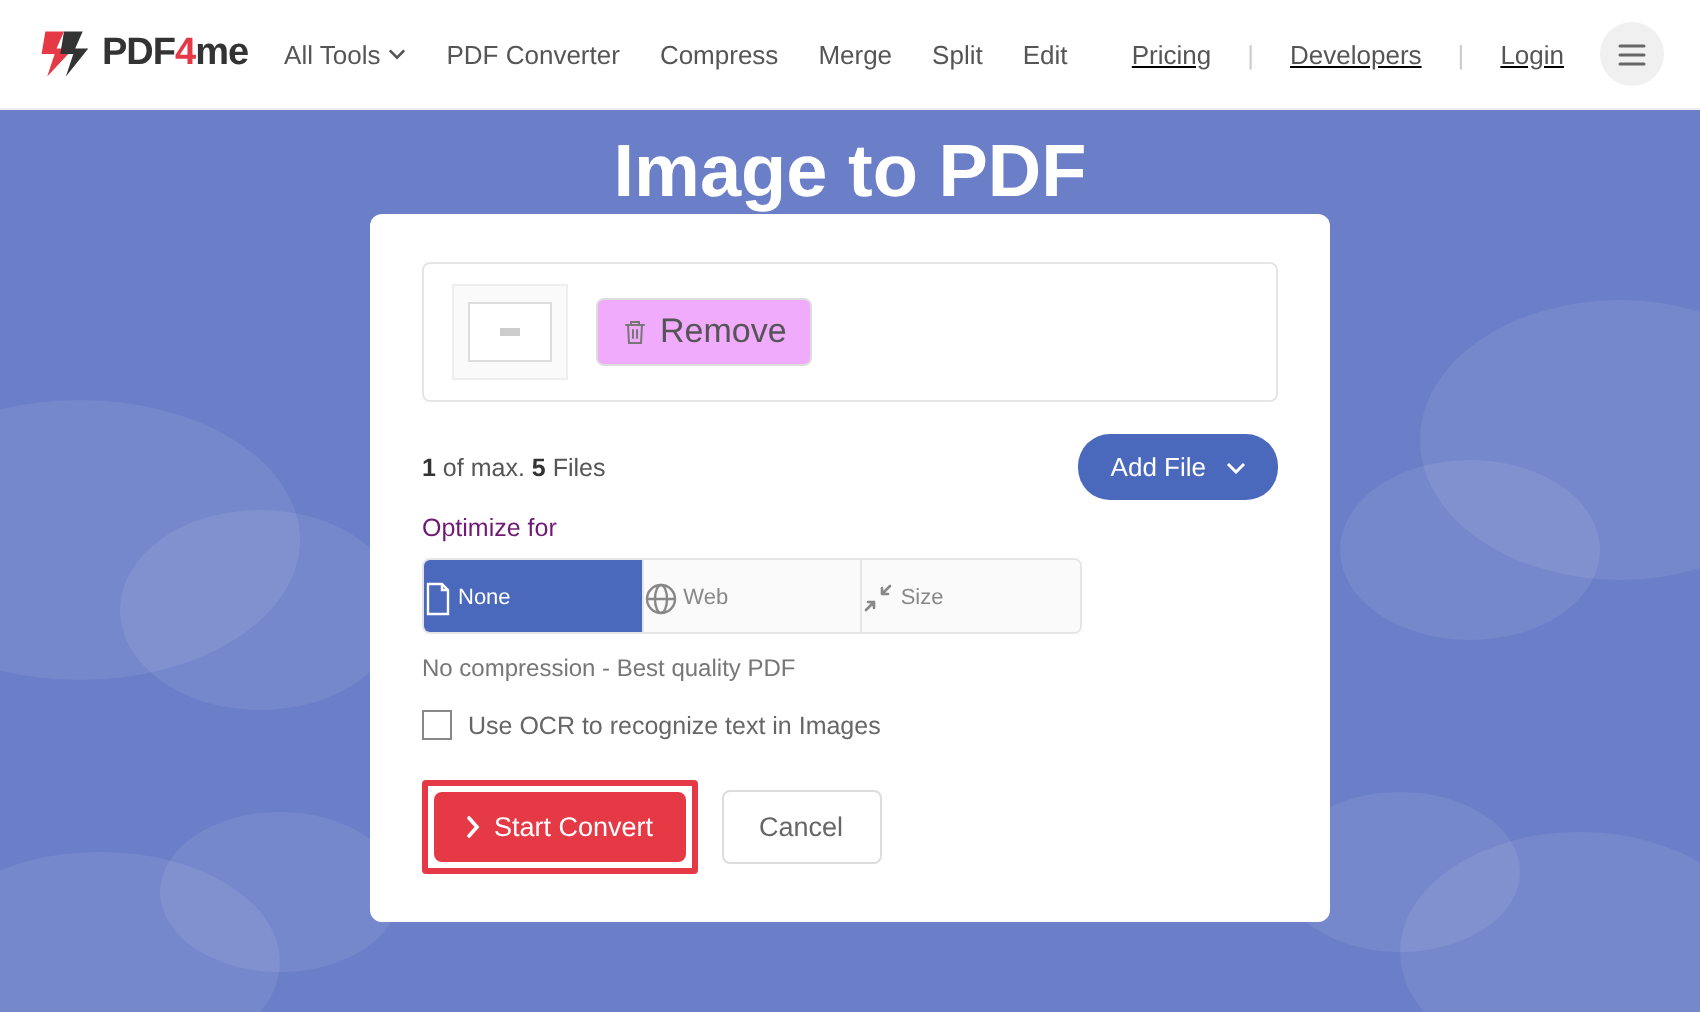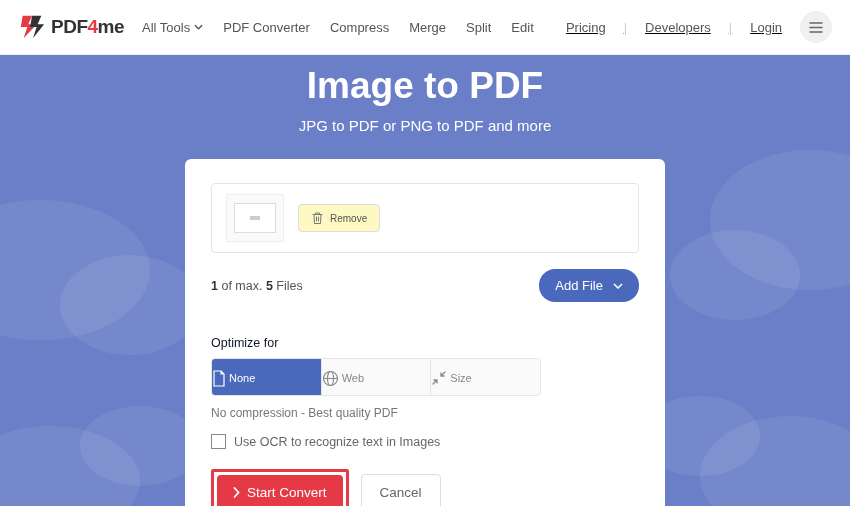--- a/index.html
+++ b/index.html
@@ -34,28 +34,28 @@
     
     .card { background: #fff; width: 480px; margin: 0 auto; border-radius: 6px; padding: 24px 26px; position: relative; z-index: 2; }
     
     .file-row { border: 1px solid #e5e5e5; border-radius: 4px; padding: 10px 14px; display: flex; align-items: center; gap: 14px; }
     .thumb { width: 58px; height: 48px; background: #fafafa; border: 1px solid #eee; display: flex; align-items: center; justify-content: center; position: relative; }
     .thumb-inner { width: 42px; height: 30px; border: 1px solid #ddd; background: #fff; position: relative; }
     .thumb-inner::after { content: ''; position: absolute; width: 10px; height: 4px; background: #ccc; top: 50%; left: 50%; transform: translate(-50%,-50%); }
     .file-info { flex: 1; }
     .file-name { font-size: 13px; color: #333; margin-bottom: 4px; }
     .file-size { font-size: 12px; color: #999; }
-    .remove-btn { border: 1px solid #ddd; background: #fef9c3; padding: 6px 12px; border-radius: 4px; font-size: 10px; color: #555; cursor: pointer; display: flex; align-items: center; gap: 6px; }
+    .remove-btn { border: 1px solid #ddd; background: #f0abfc; padding: 6px 12px; border-radius: 4px; font-size: 17px; color: #555; cursor: pointer; display: flex; align-items: center; gap: 6px; }
     
     .file-status-row { display: flex; justify-content: space-between; align-items: center; margin-top: 16px; }
     .file-count { font-size: 12.5px; color: #555; }
     .file-count b { color: #333; }
     .add-file-btn { background: #4a69bd; color: #fff; border: none; padding: 9px 16px; border-radius: 16px; font-size: 13px; cursor: pointer; display: flex; align-items: center; gap: 10px; }
     
-    .opt-label { font-size: 12.5px; color: #0f172a; margin-top: 34px; margin-bottom: 8px; }
+    .opt-label { font-size: 12.5px; color: #701a75; margin-top: 7px; margin-bottom: 8px; }
     .opt-group { display: flex; border: 1px solid #e5e5e5; border-radius: 4px; overflow: hidden; width: 330px; }
     .opt-btn { flex: 1; padding: 10px 0 8px; text-align: center; cursor: pointer; background: #fafafa; border-right: 1px solid #e5e5e5; display: flex; align-items: center; gap: 3px; }
     .opt-btn:last-child { border-right: none; }
     .opt-btn.active { background: #4a69bd; color: #fff; }
     .opt-btn .icon { height: 18px; display: flex; align-items: center; justify-content: center; }
     .opt-btn .label { font-size: 11px; color: #888; }
     .opt-btn.active .label { color: #fff; }
     
     .opt-desc { font-size: 12px; color: #777; margin-top: 10px; }
     
@@ -114,21 +114,20 @@
   <div class="cloud cloud1"></div>
   <div class="cloud cloud1b"></div>
   <div class="cloud cloud2"></div>
   <div class="cloud cloud2b"></div>
   <div class="cloud cloud3"></div>
   <div class="cloud cloud3b"></div>
   <div class="cloud cloud4"></div>
   <div class="cloud cloud4b"></div>
 
   <h1 class="hero-title">Image to PDF</h1>
-  <p class="hero-sub">JPG to PDF or PNG to PDF and more</p>
 
   <div class="card">
     <div class="file-row">
       <div class="thumb">
         <div class="thumb-inner"></div>
       </div>
       <button class="remove-btn">
         <svg width="13" height="14" viewBox="0 0 13 14">
           <path d="M2 3.5 L11 3.5 M4.5 3.5 L4.5 2 L8.5 2 L8.5 3.5 M3 3.5 L3.5 12.5 L9.5 12.5 L10 3.5 M5.5 6 L5.5 10 M7.5 6 L7.5 10" stroke="#777" stroke-width="1" fill="none" stroke-linecap="round"></path>
         </svg>

